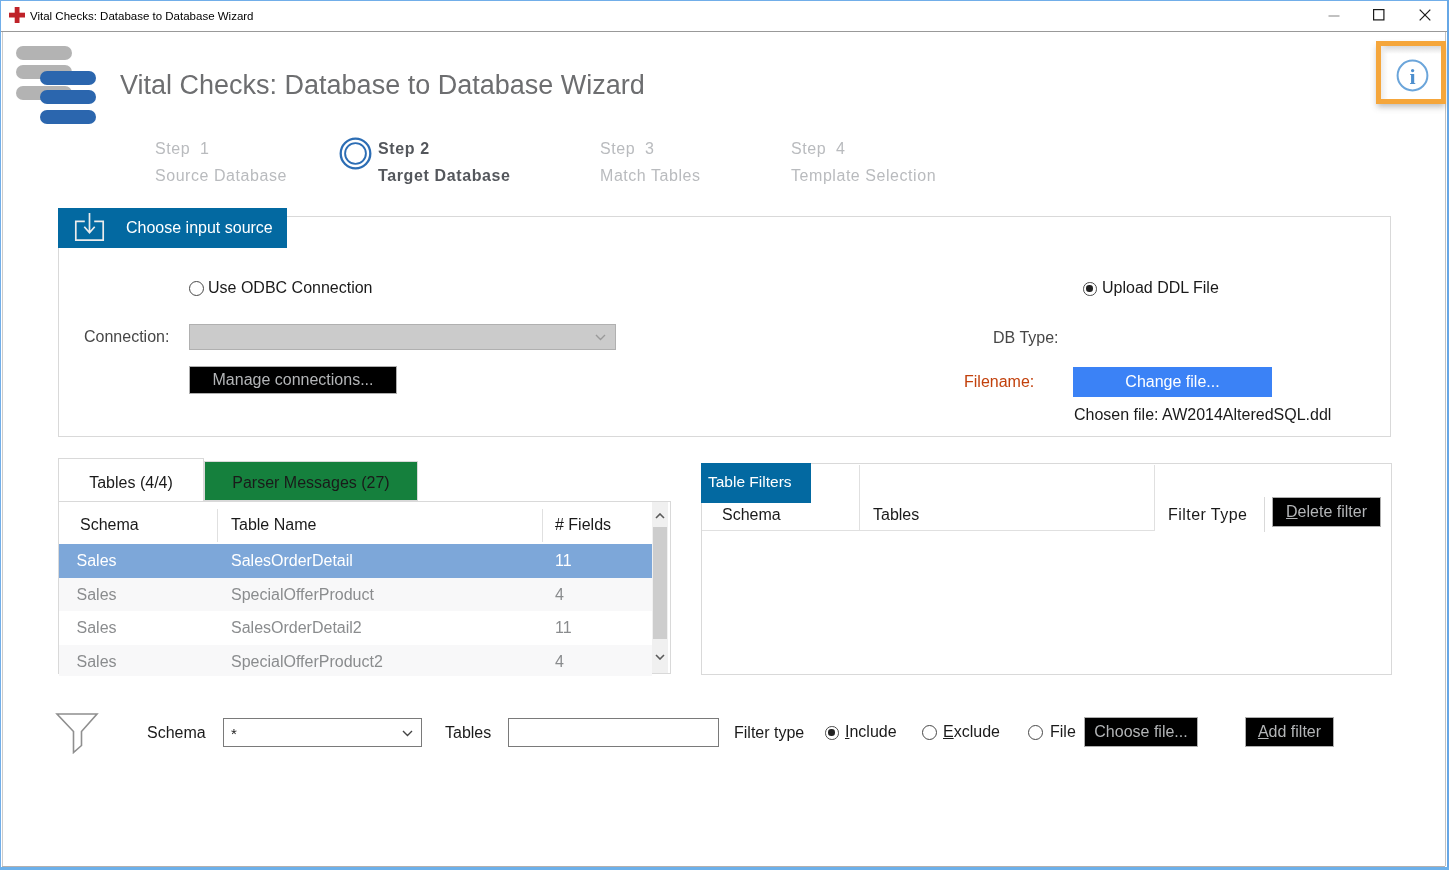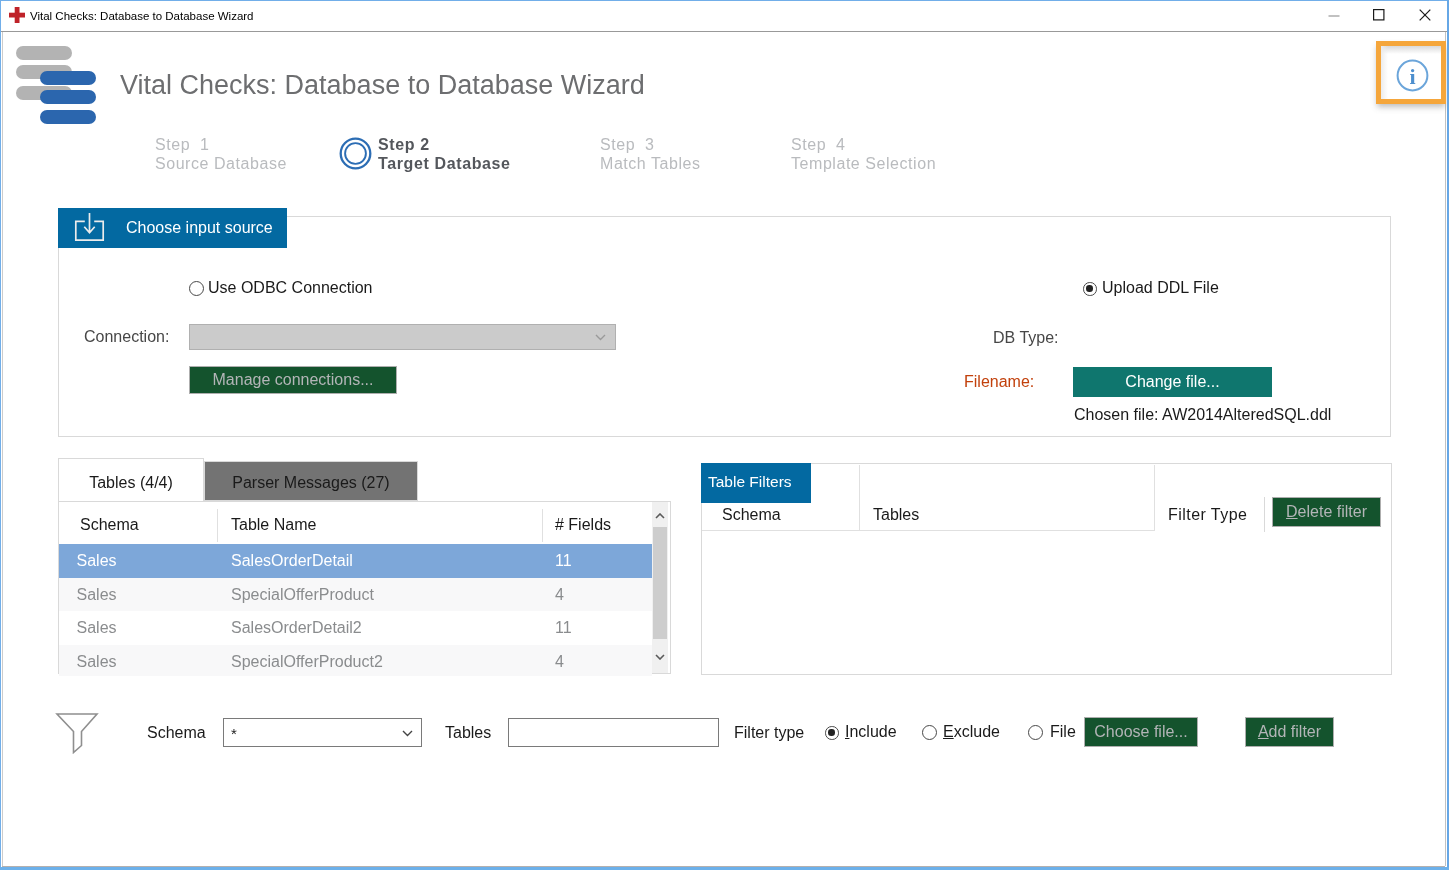--- a/index.html
+++ b/index.html
@@ -26,34 +26,34 @@
   
   #h1 { position:absolute; left:120px; top:70px; font-size:27px; color:#6d6e70; }
   
   #infobtn { position:absolute; left:1376px; top:41px; width:70px; height:63px;
              border:5px solid #f5a63b; background:#fff; box-shadow:0 4px 6px -1px rgba(110,110,110,0.45); }
   #infobtn .sh { position:absolute; left:0; top:0; width:60px; height:8px;
                  background:linear-gradient(#d9d9d9,rgba(255,255,255,0)); }
   #infobtn .sh2 { position:absolute; left:0; top:0; width:7px; height:53px;
                  background:linear-gradient(90deg,#ececec,rgba(255,255,255,0)); }
   
-  .step { position:absolute; top:134.5px; font-size:16px; line-height:19px; letter-spacing:0.55px; }
+  .step { position:absolute; top:134.5px; font-size:16px; line-height:27px; letter-spacing:0.55px; }
   .stgray { color:#b9bbbe; }
   .stactive { color:#54575c; font-weight:bold; letter-spacing:0.62px; }
   
   .panel { position:absolute; border:1px solid #d9d9d9; background:#fff; }
   .banner { position:absolute; background:#0369a1; color:#fff; }
   
   .lbl { position:absolute; font-size:16px; color:#1a1a1a; white-space:nowrap; }
   
   .radio { position:absolute; width:15px; height:15px; border:1.5px solid #484848; border-radius:50%; background:#fff; }
   .radio.sel { width:13.5px; height:13.5px; }
   .radio.sel::after { content:""; position:absolute; left:2px; top:2px; width:6.5px; height:6.5px; border-radius:50%; background:#222; }
   
-  .btn { position:absolute; border:1px solid #aeaeae; background:#14532d; font-size:16px;
+  .btn { position:absolute; border:1px solid #aeaeae; background:#000000; font-size:16px;
          color:#b3b5b7; text-align:center; white-space:nowrap; }
   
   .combo { position:absolute; border:1px solid #707070; background:#f1f1f1; }
   
   .cell { position:absolute; font-size:16px; white-space:nowrap; }
   u { text-decoration:underline; }
 </style>
 </head>
 <body>
 <div id="win">
@@ -123,24 +123,24 @@
     <svg class="abs" style="left:405px;top:9px" width="11" height="7">
         <path d="M1 1 L5.5 5.5 L10 1" fill="none" stroke="#9a9a9a" stroke-width="1.4"></path>
       </svg>
   </div>
   <div class="btn" style="left:189px;top:366px;width:208px;height:28px;line-height:26px">Manage connections...</div>
 
   <div class="radio sel" style="left:1083px;top:282px"></div>
   <div class="lbl" style="left:1102px;top:279px">Upload DDL File</div>
   <div class="lbl" style="left:993px;top:329px;color:#474747">DB Type:</div>
   <div class="lbl" style="left:964px;top:373px;color:#c2410c">Filename:</div>
-  <div class="lbl" style="left:1073px;top:367px;width:199px;height:30px;background:#0f766e;color:#fff;text-align:center;line-height:30px;font-size:16px">Change file...</div>
+  <div class="lbl" style="left:1073px;top:367px;width:199px;height:30px;background:#3b82f6;color:#fff;text-align:center;line-height:30px;font-size:16px">Change file...</div>
   <div class="lbl" style="left:1074px;top:406px">Chosen file: AW2014AlteredSQL.ddl</div>
 
-  <div class="abs" style="left:204px;top:461px;width:214px;height:40px;background:#737373;border:1px solid #d9d9d9">
+  <div class="abs" style="left:204px;top:461px;width:214px;height:40px;background:#15803d;border:1px solid #d9d9d9">
     <span style="position:absolute;left:0;width:100%;text-align:center;top:12px;font-size:16px;color:#1a1a1a">Parser Messages (27)</span>
   </div>
   <div class="abs" style="left:58px;top:458px;width:146px;height:43px;background:#fff;border:1px solid #d9d9d9;border-bottom:none;z-index:3">
     <span style="position:absolute;left:0;width:100%;text-align:center;top:15px;font-size:16px;color:#1a1a1a">Tables (4/4)</span>
   </div>
   <div class="panel" style="left:58px;top:501px;width:613px;height:173px;z-index:2">
     <div class="cell" style="left:21px;top:14px;color:#1a1a1a">Schema</div>
     <div class="cell" style="left:172px;top:14px;color:#1a1a1a">Table Name</div>
     <div class="cell" style="left:496px;top:14px;color:#1a1a1a">#&nbsp;Fields</div>
     <div class="abs" style="left:158px;top:7px;width:1px;height:33px;background:#e0e0e0"></div>

